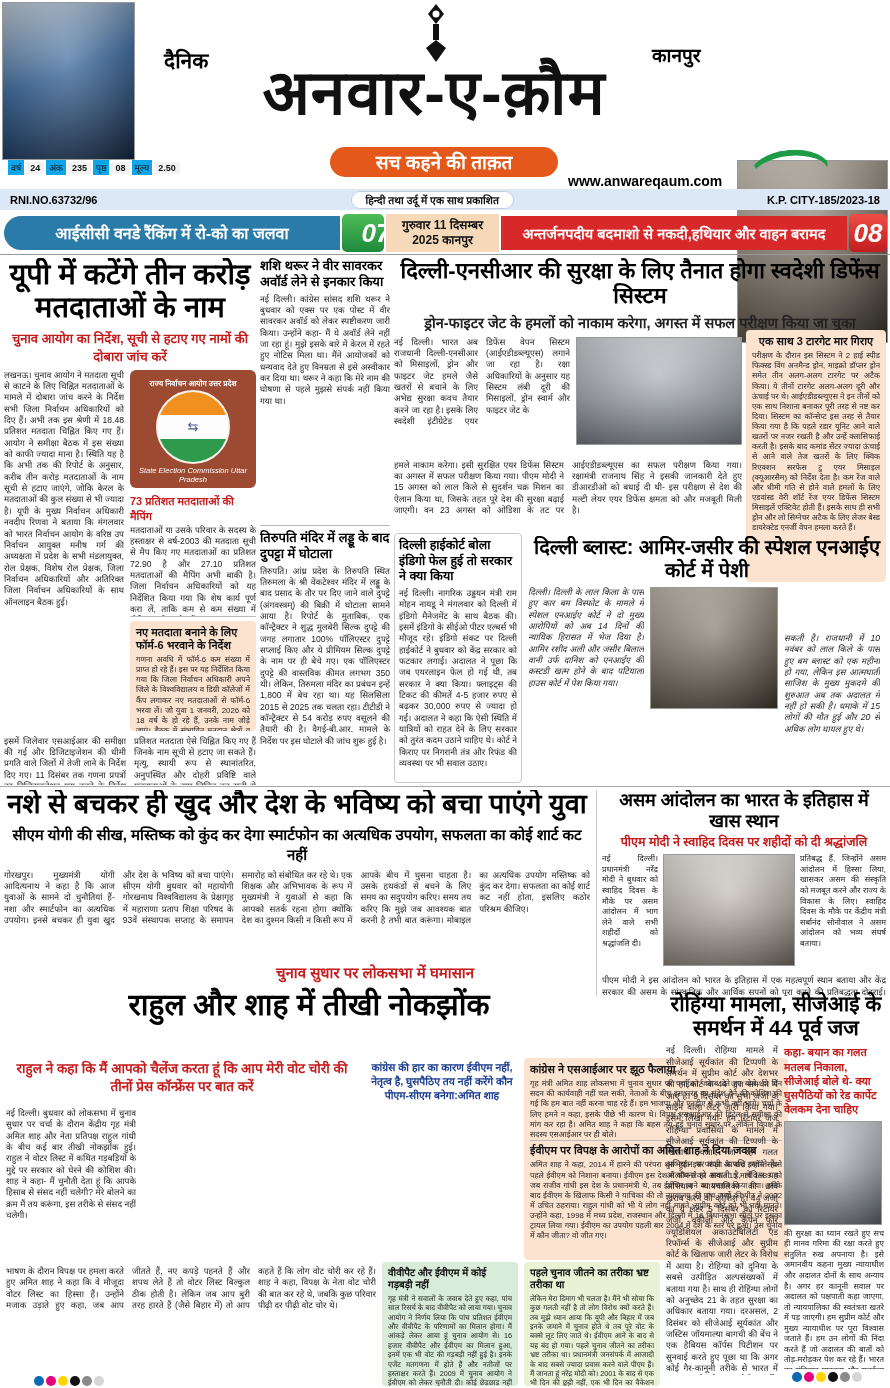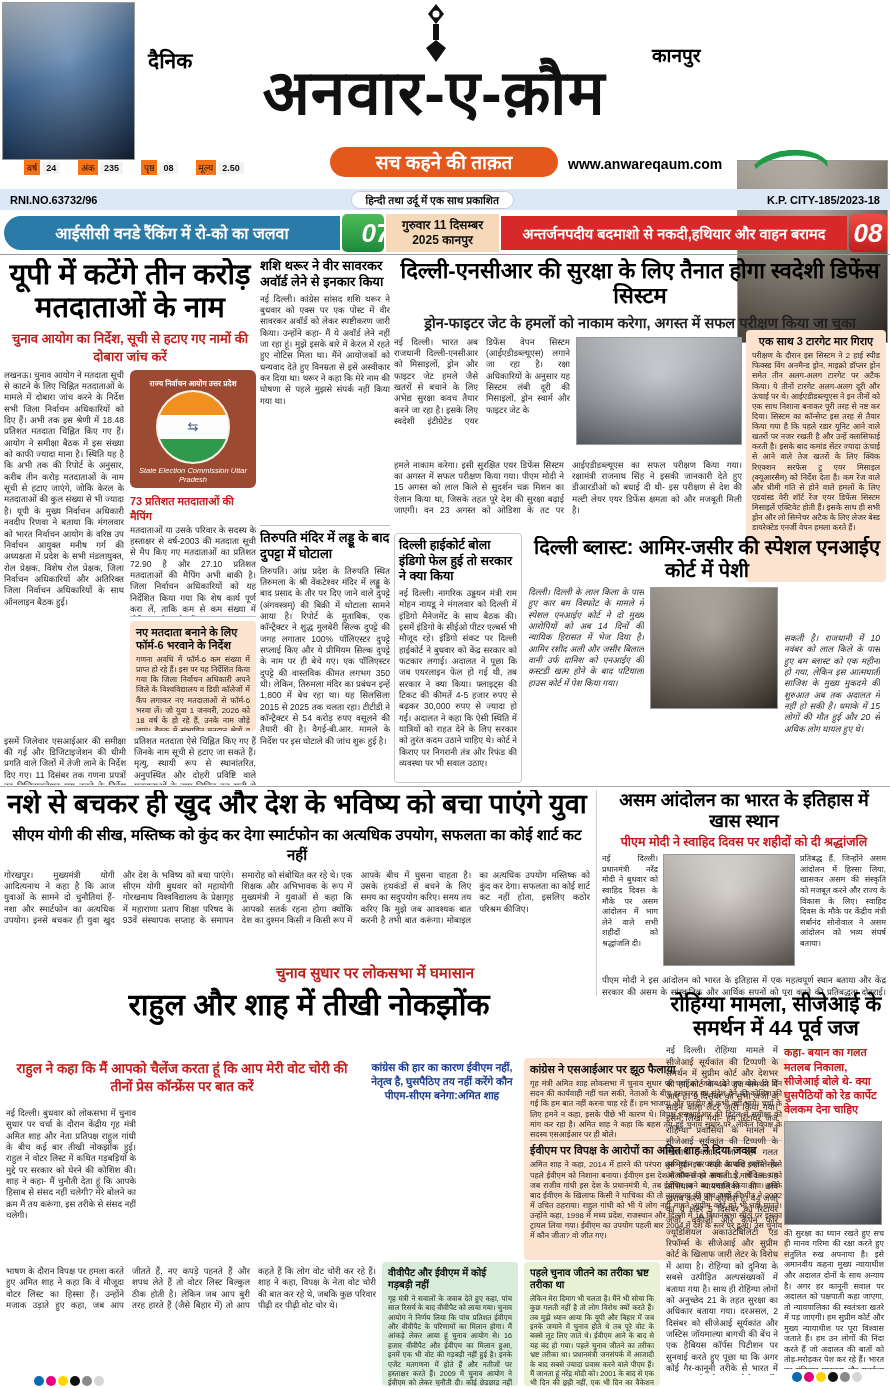--- a/index.html
+++ b/index.html
@@ -13,21 +13,21 @@
   .cols3 { column-count:3; column-gap:8px; }
   .cols5 { column-count:5; column-gap:8px; }
   .hl { font-weight:bold; color:#000; }
   .red { color:#c41d1d; }
   .blue { color:#1c3d8f; }
   .center { text-align:center; }
   .rule-b { border-bottom:1px solid #bbb; }
   
   .title { font-weight:bold; letter-spacing:1px; }
   .pill { background:#e4581c; color:#fff; font-weight:bold; border-radius:16px; display:flex; align-items:center; justify-content:center; }
-  .issue-strip span.lab { background:#f97316; padding:1px 3px; font-size:9px;margin-left:16px; }
+  .issue-strip span.lab { background:#0ea5e9; padding:1px 3px; font-size:9px; }
   .issue-strip span.val { background:#f2f2f2; padding:1px 4px; font-size:9px; font-weight:bold; }
   .info-strip { background:#dce8f5; display:flex; align-items:center; justify-content:space-between; padding:0 10px; }
   .info-pill { background:#fff; border:1px solid #c6cede; border-radius:10px; padding:1px 14px; font-weight:bold; font-size:10.5px; }
   .ear-blue { background:#2b7ba9; color:#fff; font-weight:bold; display:flex; align-items:center; justify-content:center; border-radius:17px 0 0 17px; }
   .ear-red { background:#d7282a; color:#fff; font-weight:bold; display:flex; align-items:center; justify-content:center; }
   .badge { color:#fff; font-weight:bold; font-size:26px; display:flex; align-items:center; justify-content:center; border-radius:5px; font-style:italic; }
   .badge-green { background:linear-gradient(180deg,#4fbc57,#1d8a3c); }
   .badge-red { background:linear-gradient(180deg,#ef4d43,#c01d1f); }
   .datebox { background:#f5d9b8; display:flex; flex-direction:column; align-items:center; justify-content:center; font-weight:bold; font-size:12px; line-height:1.25; }
   
@@ -56,28 +56,28 @@
 
   <div class="abs" style="left:420px;top:4px;width:32px;height:58px;">
     <svg width="32" height="58" viewBox="0 0 32 58">
         <polygon points="16,0 24,10 16,20 8,10" fill="#111"></polygon>
         <circle cx="16" cy="10" r="3.5" fill="#fff"></circle>
         <rect x="13" y="20" width="6" height="16" fill="#111"></rect>
         <polygon points="16,36 26,44 16,58 6,44" fill="#111"></polygon>
       </svg>
   </div>
 
-  <div class="abs hl" style="left:148px;top:46px;font-size:21px;">दैनिक</div>
+  <div class="abs hl" style="left:164px;top:46px;font-size:21px;">दैनिक</div>
   <div class="abs hl" style="left:652px;top:42px;font-size:19px;">कानपुर</div>
   <div class="abs title center" style="left:138px;top:56px;width:592px;font-size:62px;line-height:1.2;">अनवार-ए-क़ौम</div>
 
   <div class="abs pill" style="left:330px;top:147px;width:228px;height:30px;font-size:19px;">
     <span>सच कहने की ताक़त</span>
   </div>
-  <div class="abs hl" style="left:568px;top:156px;font-size:14px;">www.anwareqaum.com</div>
+  <div class="abs hl" style="left:568px;top:173px;font-size:14px;">www.anwareqaum.com</div>
   <div class="abs" style="left:748px;top:150px;">
       <div class="swoosh"></div>
     </div>
 
   <div class="abs issue-strip" style="left:8px;top:160px;display:flex;gap:2px;align-items:center;">
     <span class="lab">वर्ष</span>
       <span class="val">24</span>
     <span class="lab">अंक</span>
       <span class="val">235</span>
     <span class="lab">पृष्ठ</span>

